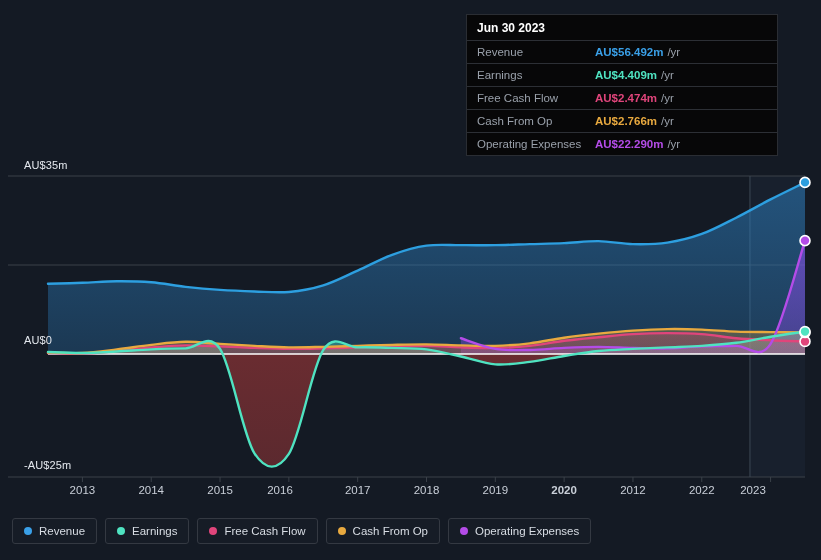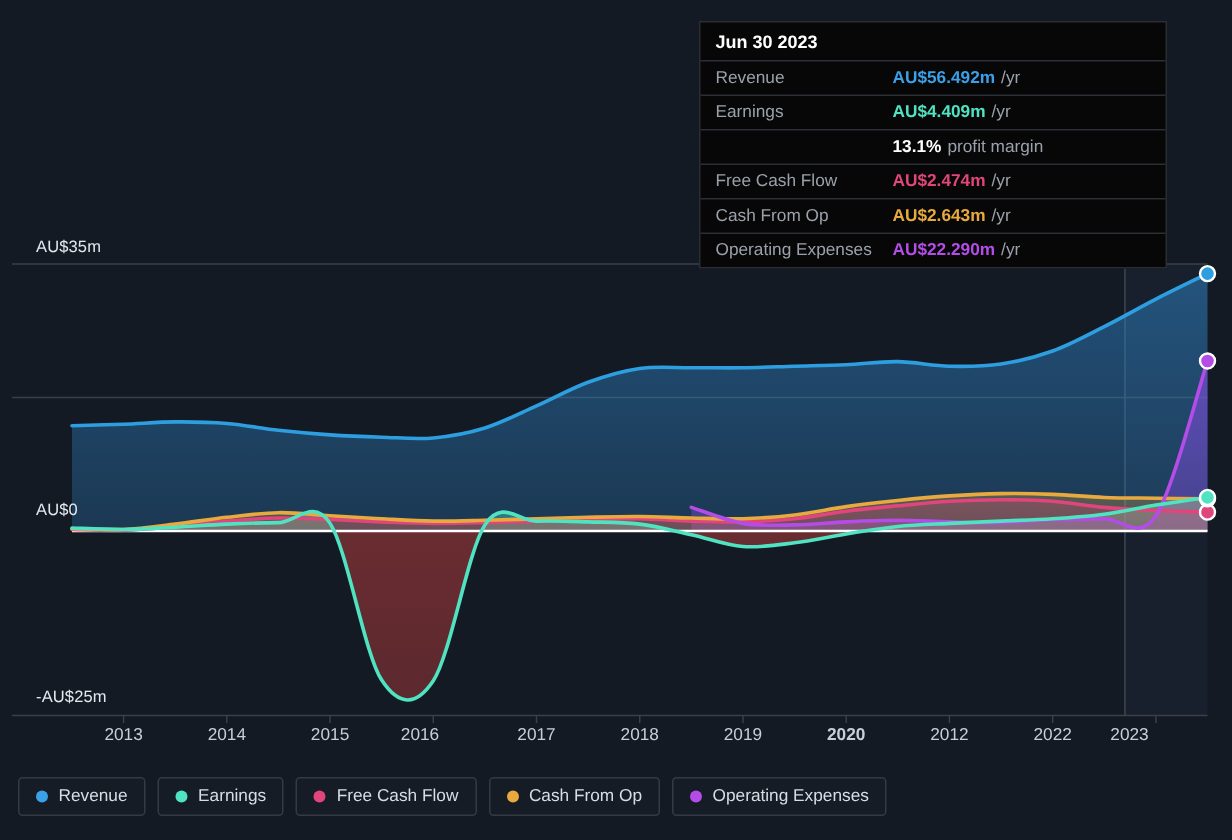--- a/index.html
+++ b/index.html
@@ -165,32 +165,27 @@
           <span class="tt-label">Revenue</span>
           <span class="tt-val" style="color: rgb(58, 160, 232);">AU$56.492m</span>
           <span class="tt-unit">/yr</span>
         </div>
         <div class="tt-row">
           <span class="tt-label">Earnings</span>
           <span class="tt-val" style="color: rgb(79, 227, 193);">AU$4.409m</span>
           <span class="tt-unit">/yr</span>
         </div>
         <div class="tt-row">
-          <span class="tt-spacer"></span>
-          <span class="tt-val" style="color: rgb(255, 255, 255);">13.1%</span>
-          <span class="tt-unit">profit margin</span>
-        </div>
-        <div class="tt-row">
           <span class="tt-label">Free Cash Flow</span>
           <span class="tt-val" style="color: rgb(224, 69, 123);">AU$2.474m</span>
           <span class="tt-unit">/yr</span>
         </div>
         <div class="tt-row">
           <span class="tt-label">Cash From Op</span>
-          <span class="tt-val" style="color: rgb(232, 169, 63);">AU$2.643m</span>
+          <span class="tt-val" style="color: rgb(232, 169, 63);">AU$2.766m</span>
           <span class="tt-unit">/yr</span>
         </div>
         <div class="tt-row">
           <span class="tt-label">Operating Expenses</span>
           <span class="tt-val" style="color: rgb(180, 76, 232);">AU$22.290m</span>
           <span class="tt-unit">/yr</span>
         </div>
       </div>
   </div>
 

